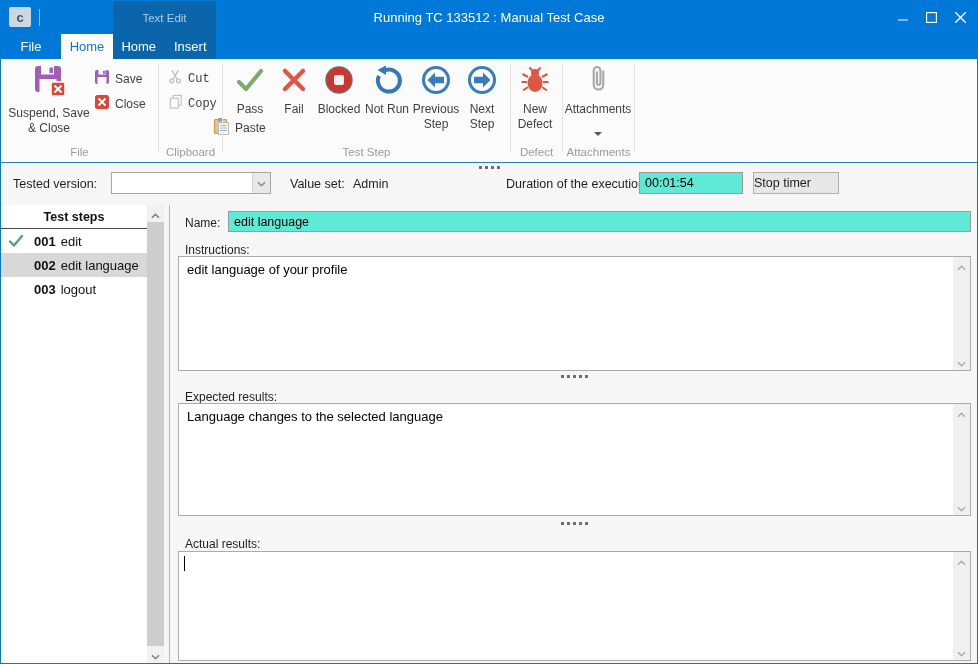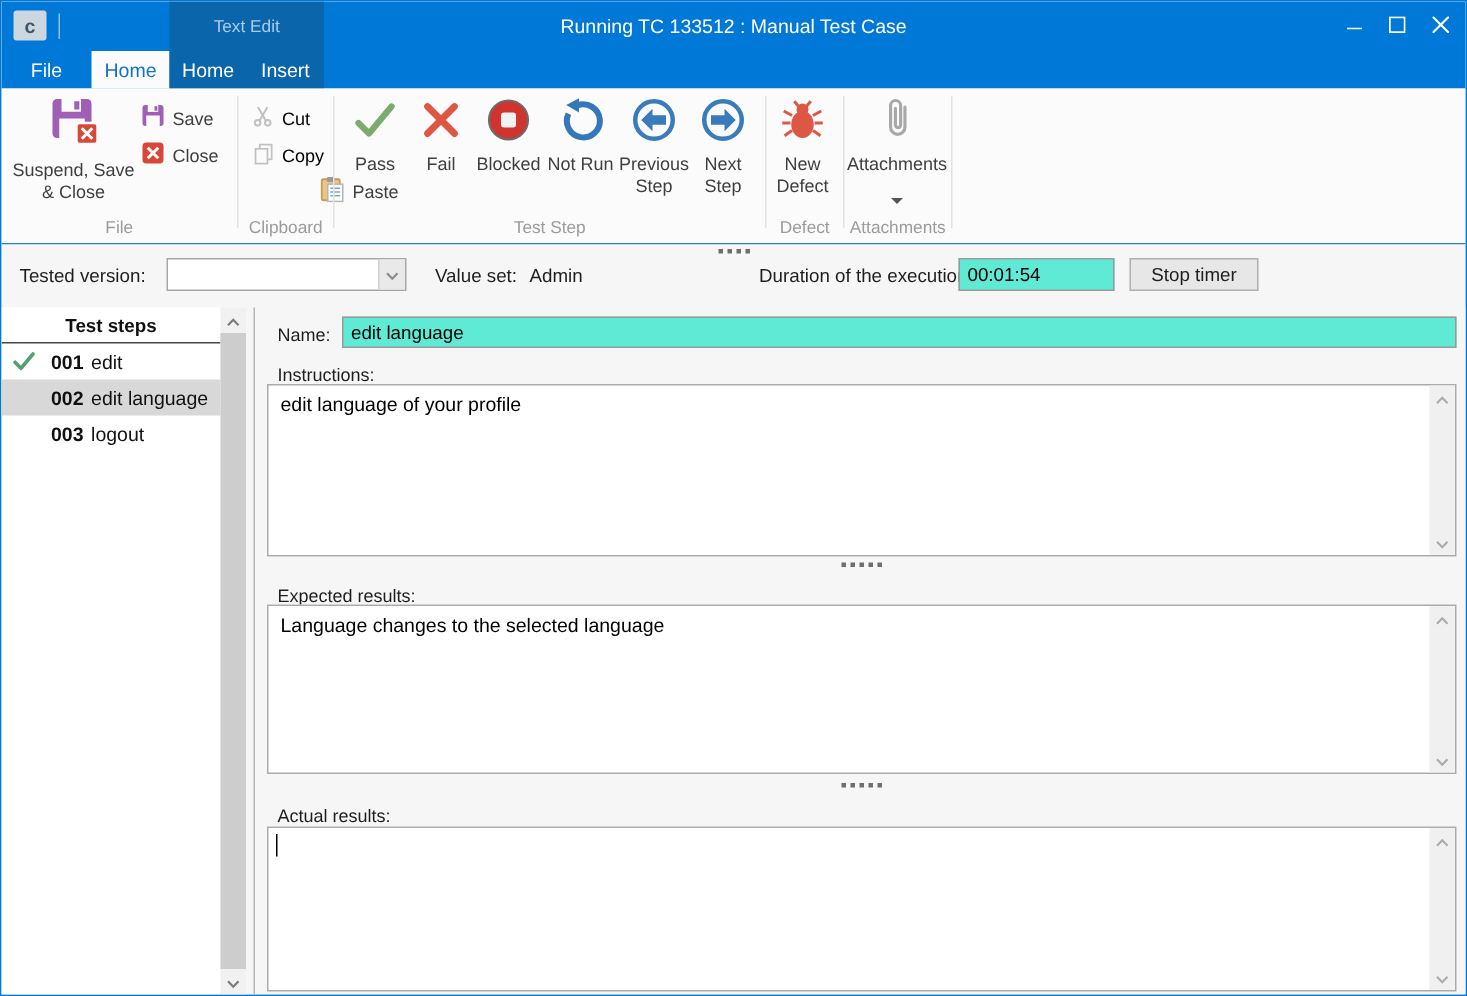--- a/index.html
+++ b/index.html
@@ -24,29 +24,29 @@
   .ctx-tabs { position:absolute; left:112px; top:0; width:103px; height:25px; background:#0b65ab; display:flex; }
   .ctx-tab { flex:1; display:flex; align-items:center; justify-content:center; color:#fff; font-size:13px; }
 
   
   .ribbon { position:absolute; left:0; top:58px; right:0; height:104px; background:#fbfbfb; border-bottom:1px solid #2a7fc4; }
   .rsep { position:absolute; top:5px; height:88px; width:1px; background:#e2e2e2; }
   .rgroup-label { position:absolute; bottom:4px; font-size:11.5px; color:#9b9b9b; text-align:center; }
   .btn-large { position:absolute; display:flex; flex-direction:column; align-items:center; font-size:12px; color:#3f3f3f; text-align:center; line-height:1.2; }
   .btn-large .ic { margin-bottom:4px; }
   .btn-small { position:absolute; display:flex; align-items:center; gap:5px; font-size:12px; color:#3f3f3f; height:19px; }
-  .btn-small.disabled { color:#000000; }
+  .btn-small.disabled { color:#404040;font-family:Liberation Mono, monospace; }
 
   
   .parambar { position:absolute; left:0; top:162px; right:0; height:42px; background:#f6f6f6; font-size:12.5px; color:#1e1e1e; }
   .plabel { position:absolute; top:14px; }
   .combo { position:absolute; left:110px; top:9px; width:160px; height:22px; background:#fff; border:1px solid #a6a6a6; font-size:12.5px; }
   .combo-btn { position:absolute; right:0; top:0; bottom:0; width:18px; background:#e9e9e9; border-left:1px solid #cfcfcf; display:flex; align-items:center; justify-content:center; }
   .text-input { background:#5eead4; border:1px solid #9a9a9a; font-size:12.5px; padding:0 5px; font-family:inherit; color:#000; }
-  .btn-plain { position:absolute; background:#e7e7e7; border:1px solid #b0b0b0; font-size:12.5px; color:#1e1e1e; display:flex; align-items:center; justify-content:center; }
+  .btn-plain { position:absolute; background:#e7e7e7; border:1px solid #b0b0b0; font-size:12.5px; color:#1e1e1e; display:flex; align-items:center; }
 
   
   .main { position:absolute; left:0; top:204px; width:978px; height:458px; background:#f6f6f6; }
   .steps-list { position:absolute; left:0; top:0; width:146px; height:458px; background:#fff; }
   .steps-header { height:24px; display:flex; align-items:center; justify-content:center; font-weight:bold; font-size:12.5px; color:#111; border-bottom:1px solid #474747; }
   .step-row { position:relative; height:24px; display:flex; align-items:center; padding-left:33px; font-size:13px; color:#111; }
   .step-row .num { font-weight:bold; margin-right:5px; }
   .step-row.selected { background:#d8d8d8; }
   .step-check { position:absolute; left:7px; top:5px; }
   .panel-border { position:absolute; left:168px; top:0; width:1px; height:458px; background:#b5b5b5; }

